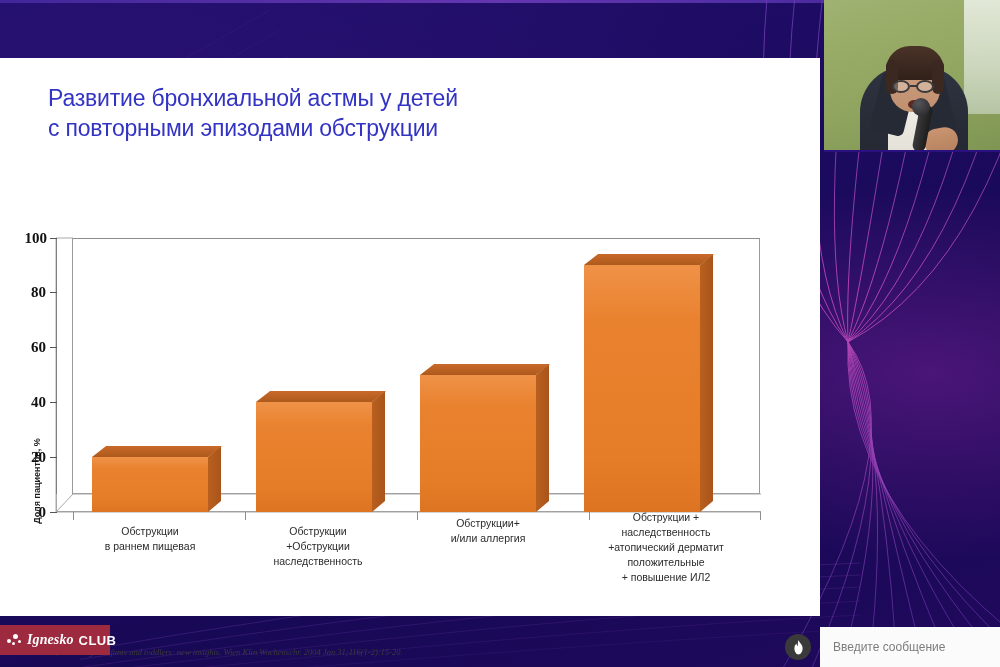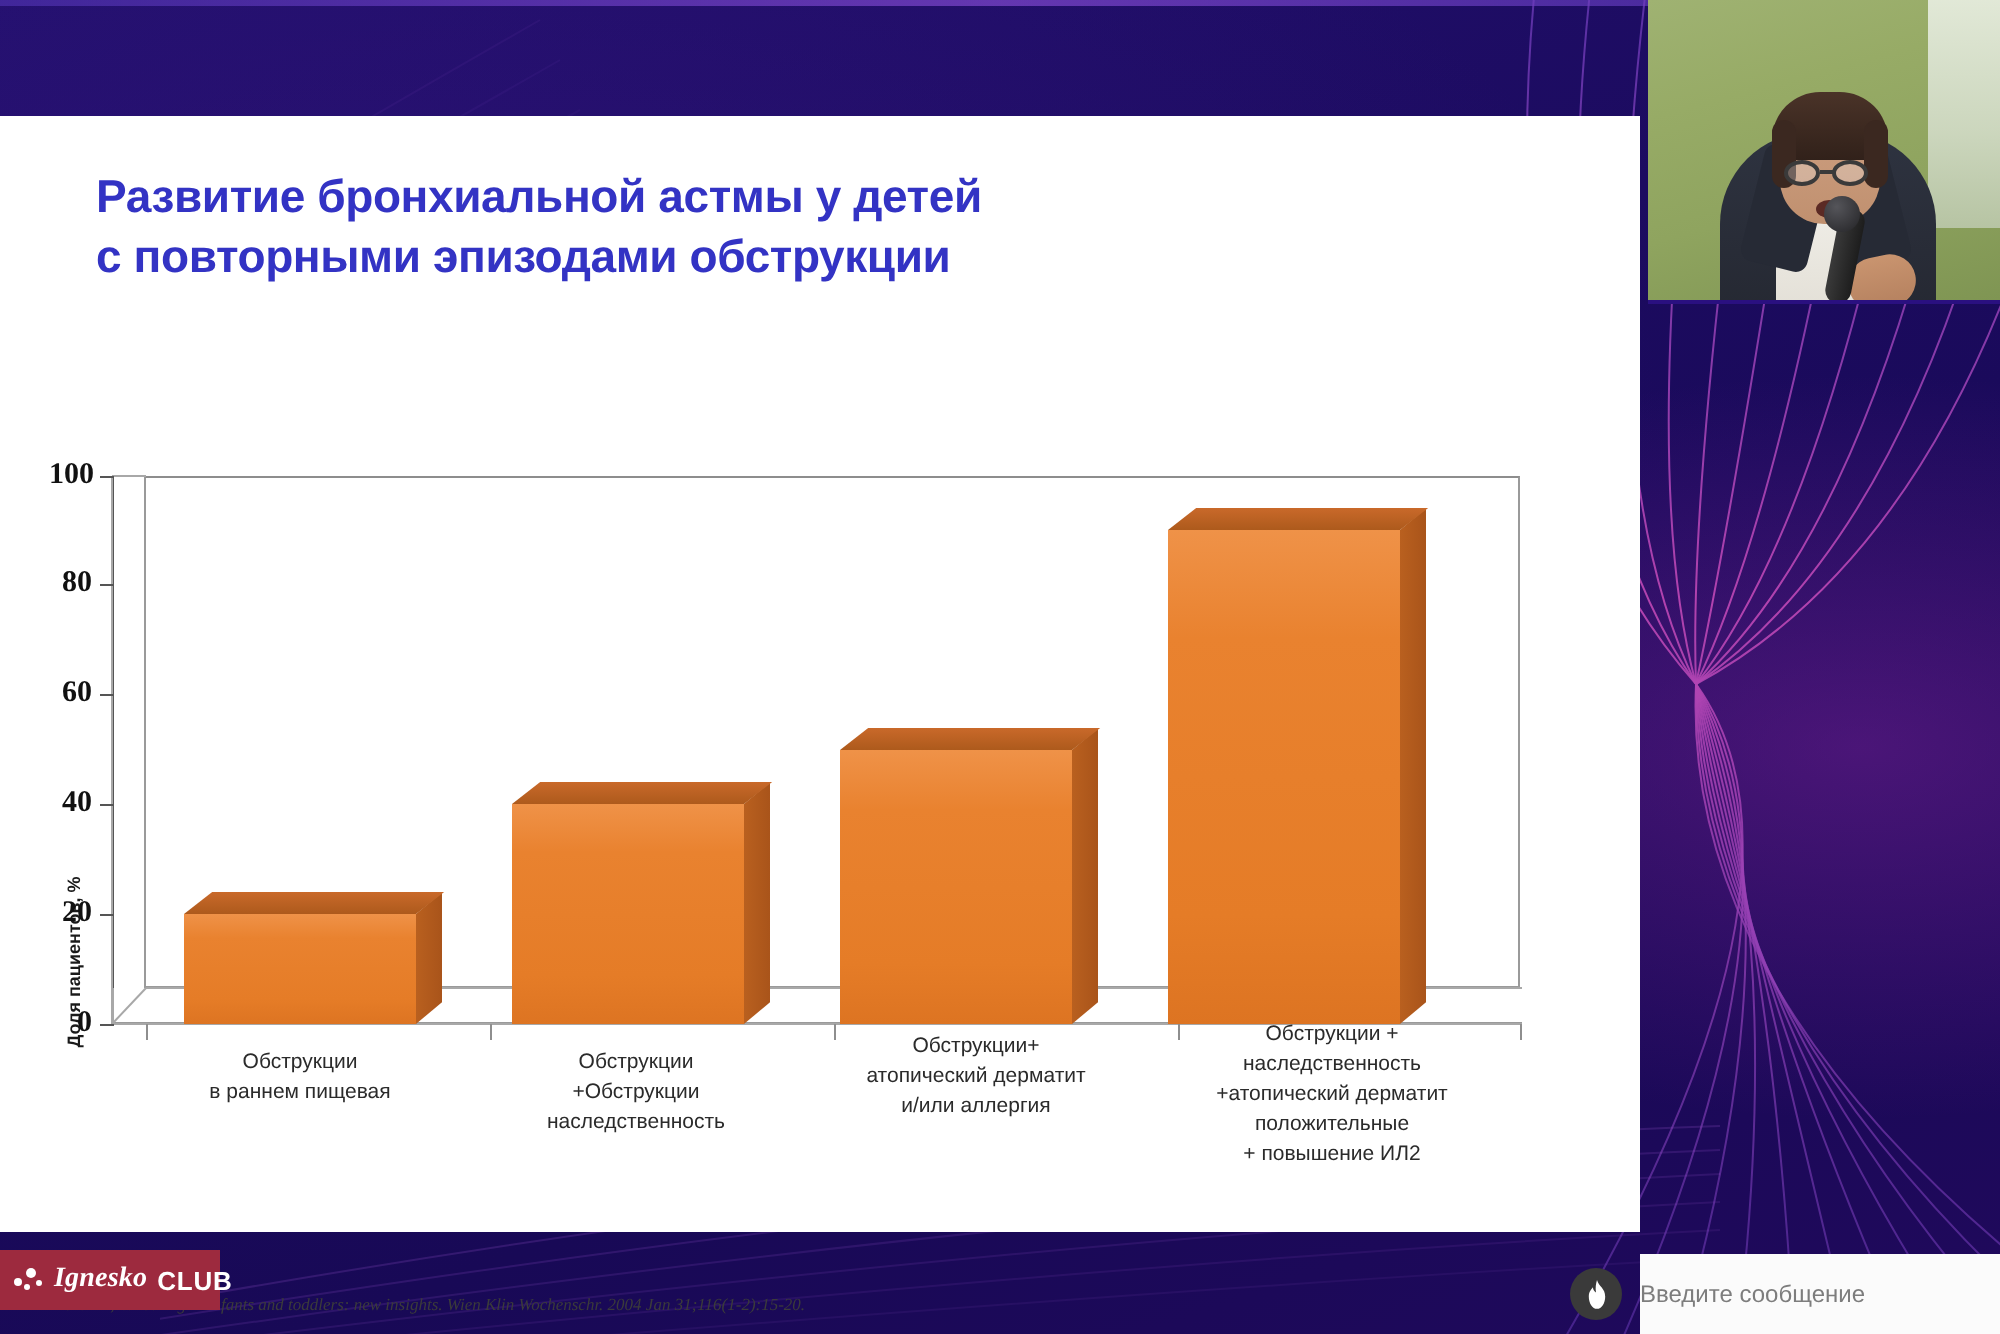--- a/index.html
+++ b/index.html
@@ -33,21 +33,21 @@
   .slide {
     position: absolute; left: 0; top: 58px;
     width: 820px; height: 558px;
     background: #ffffff;
   }
 
   .slide-title {
     position: absolute; left: 48px; top: 26px;
     width: 720px;
     color: #3333c4;
-    font-size: 23px; font-weight: bold; line-height: 1.30;
+    font-size: 23px; font-weight: normal; line-height: 1.30;
     letter-spacing: -0.2px;
   }
 
   
   .chart { position: absolute; left: 0; top: 108px; width: 820px; height: 450px; }
 
   .plot-box {
     position: absolute; left: 72px; top: 72px;
     width: 688px; height: 256px;
     border: 1px solid #9a9a9a;
@@ -248,21 +248,21 @@
     width: 26px; height: 26px; border-radius: 50%;
     background: #3a3a3a;
     display: flex; align-items: center; justify-content: center;
   }
   .chat-input {
     position: absolute; left: 820px; top: 627px;
     width: 180px; height: 40px;
     background: #fbfbfb;
     border: none;
     display: flex; align-items: center;
-    padding-left: 0;
+    padding-left: 13px;
   }
   .chat-placeholder { color: #7d7d7d; font-size: 12px; }
 </style>
 </head>
 <body>
 
 <div id="app">
 
   <div class="backdrop">
     <div class="backdrop-top-line"></div>
@@ -394,21 +394,20 @@
       </div>
 
       <div class="xcat" style="left:228px; top:358px; width:180px;">
         <div>Обструкции</div>
         <div>+Обструкции</div>
         <div>наследственность</div>
       </div>
 
       <div class="xcat" style="left:392px; top:350px; width:192px;">
         <div>Обструкции+</div>
-        <div>атопический дерматит</div>
         <div>и/или аллергия</div>
       </div>
 
       <div class="xcat" style="left:566px; top:344px; width:200px;">
         <div>Обструкции +</div>
         <div>наследственность</div>
         <div>+атопический дерматит</div>
         <div>положительные</div>
         <div>+ повышение ИЛ2</div>
       </div>

